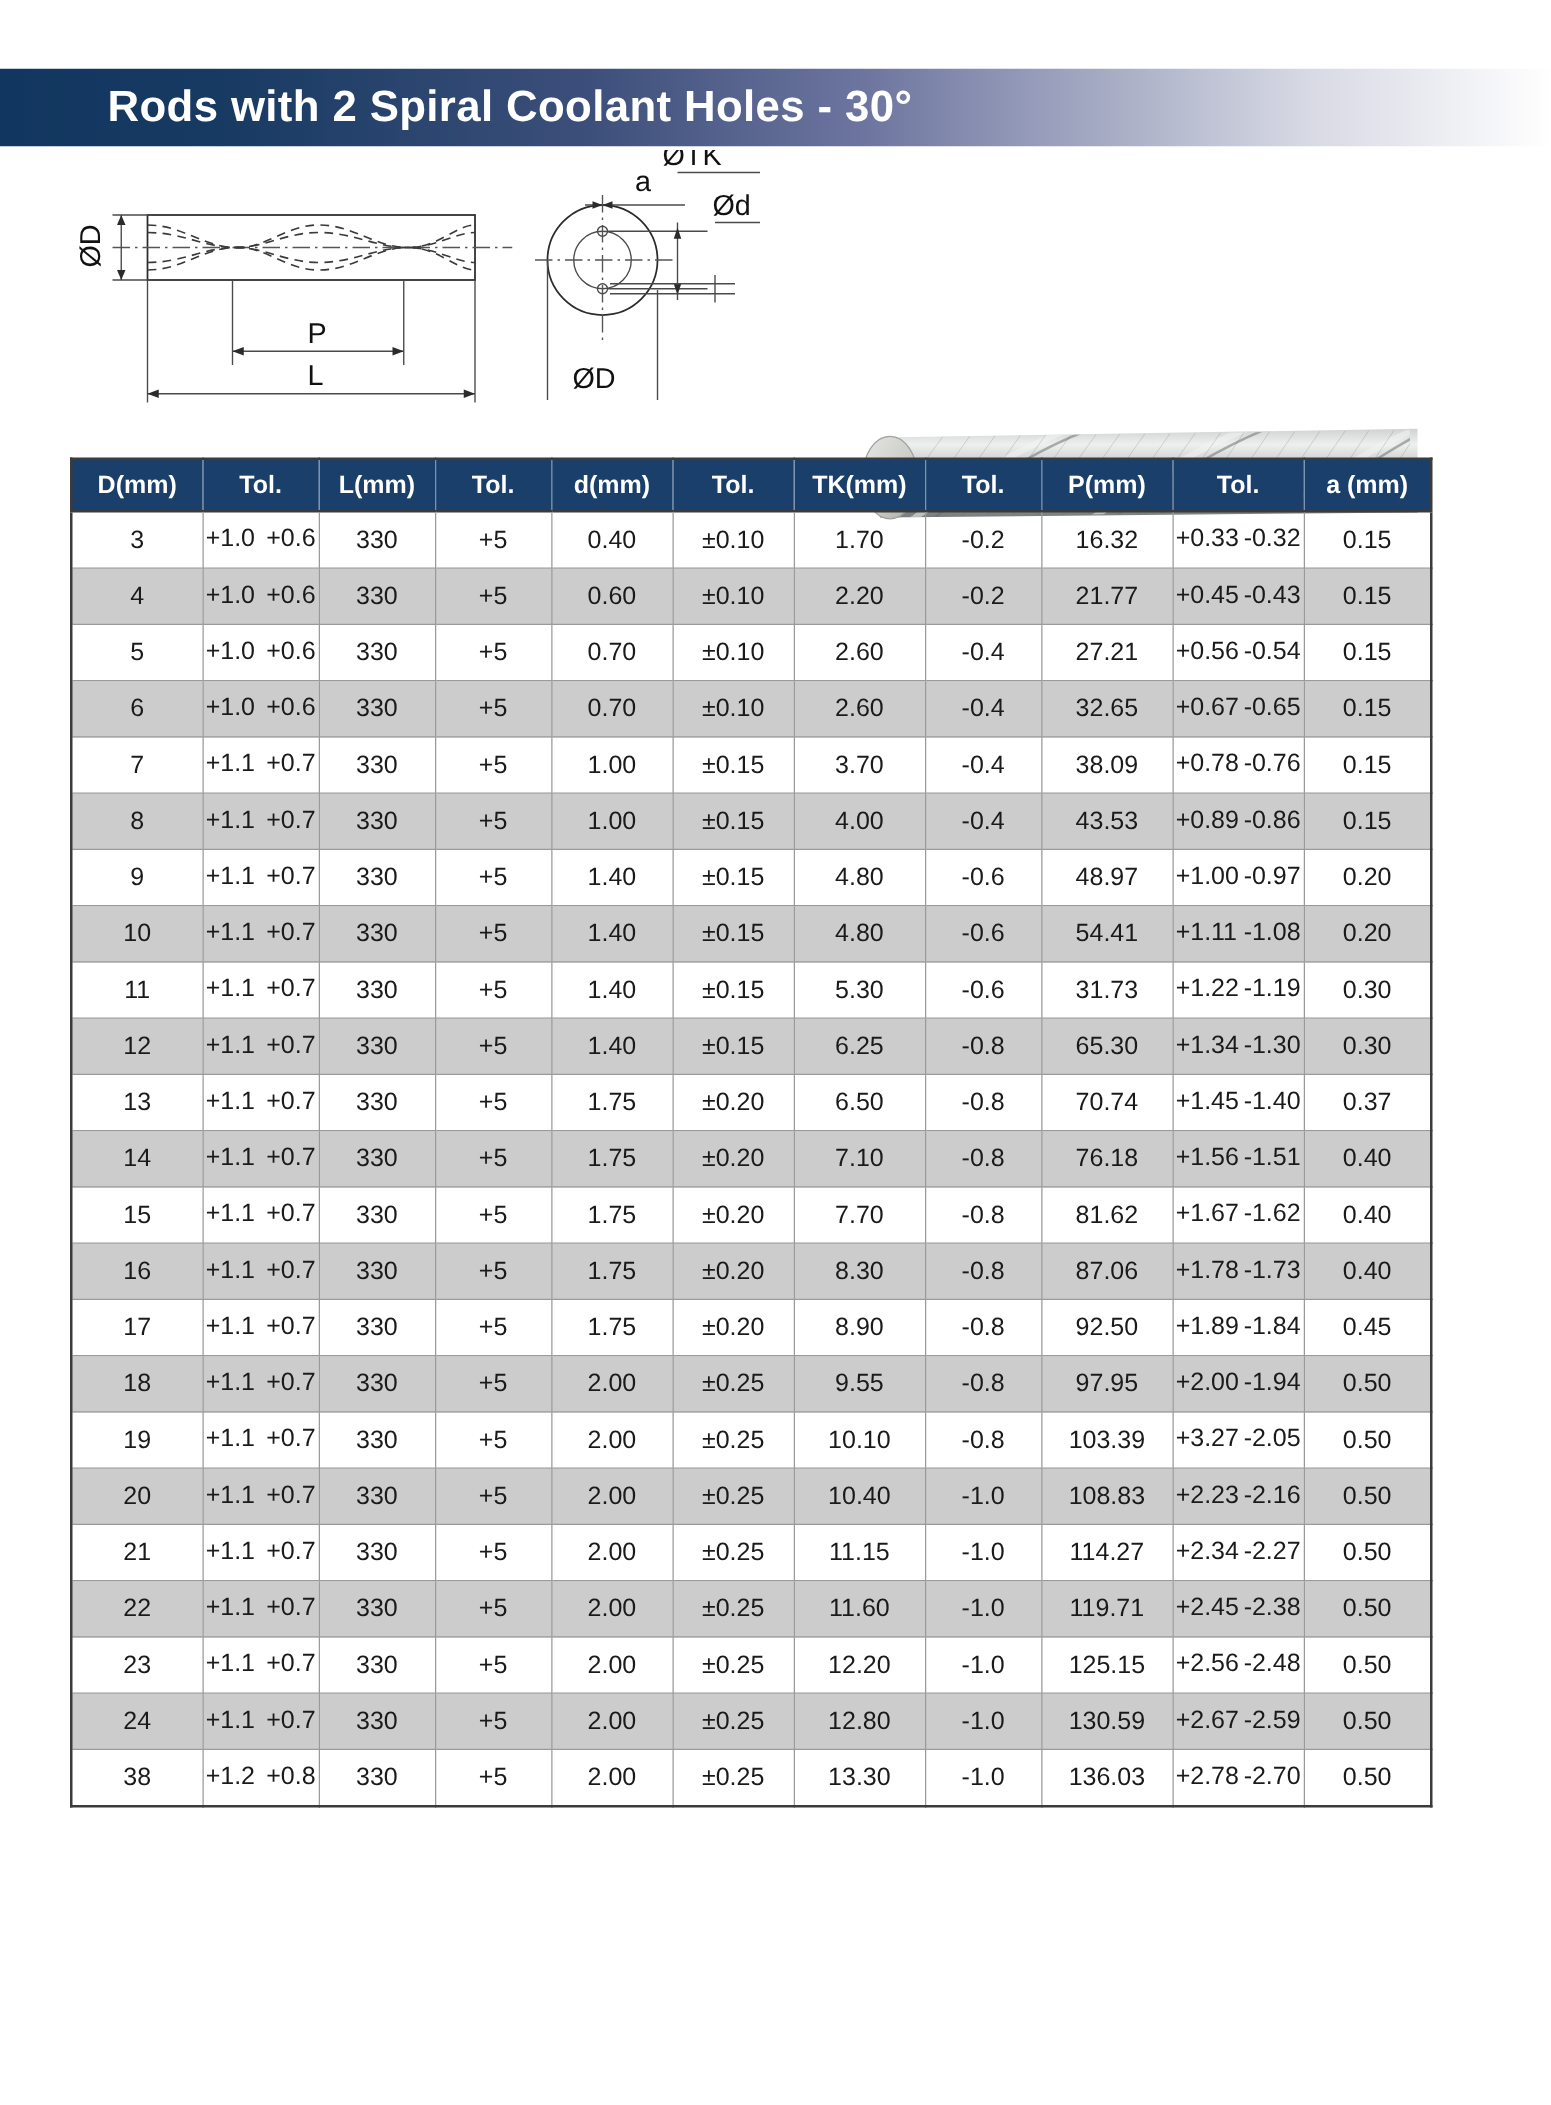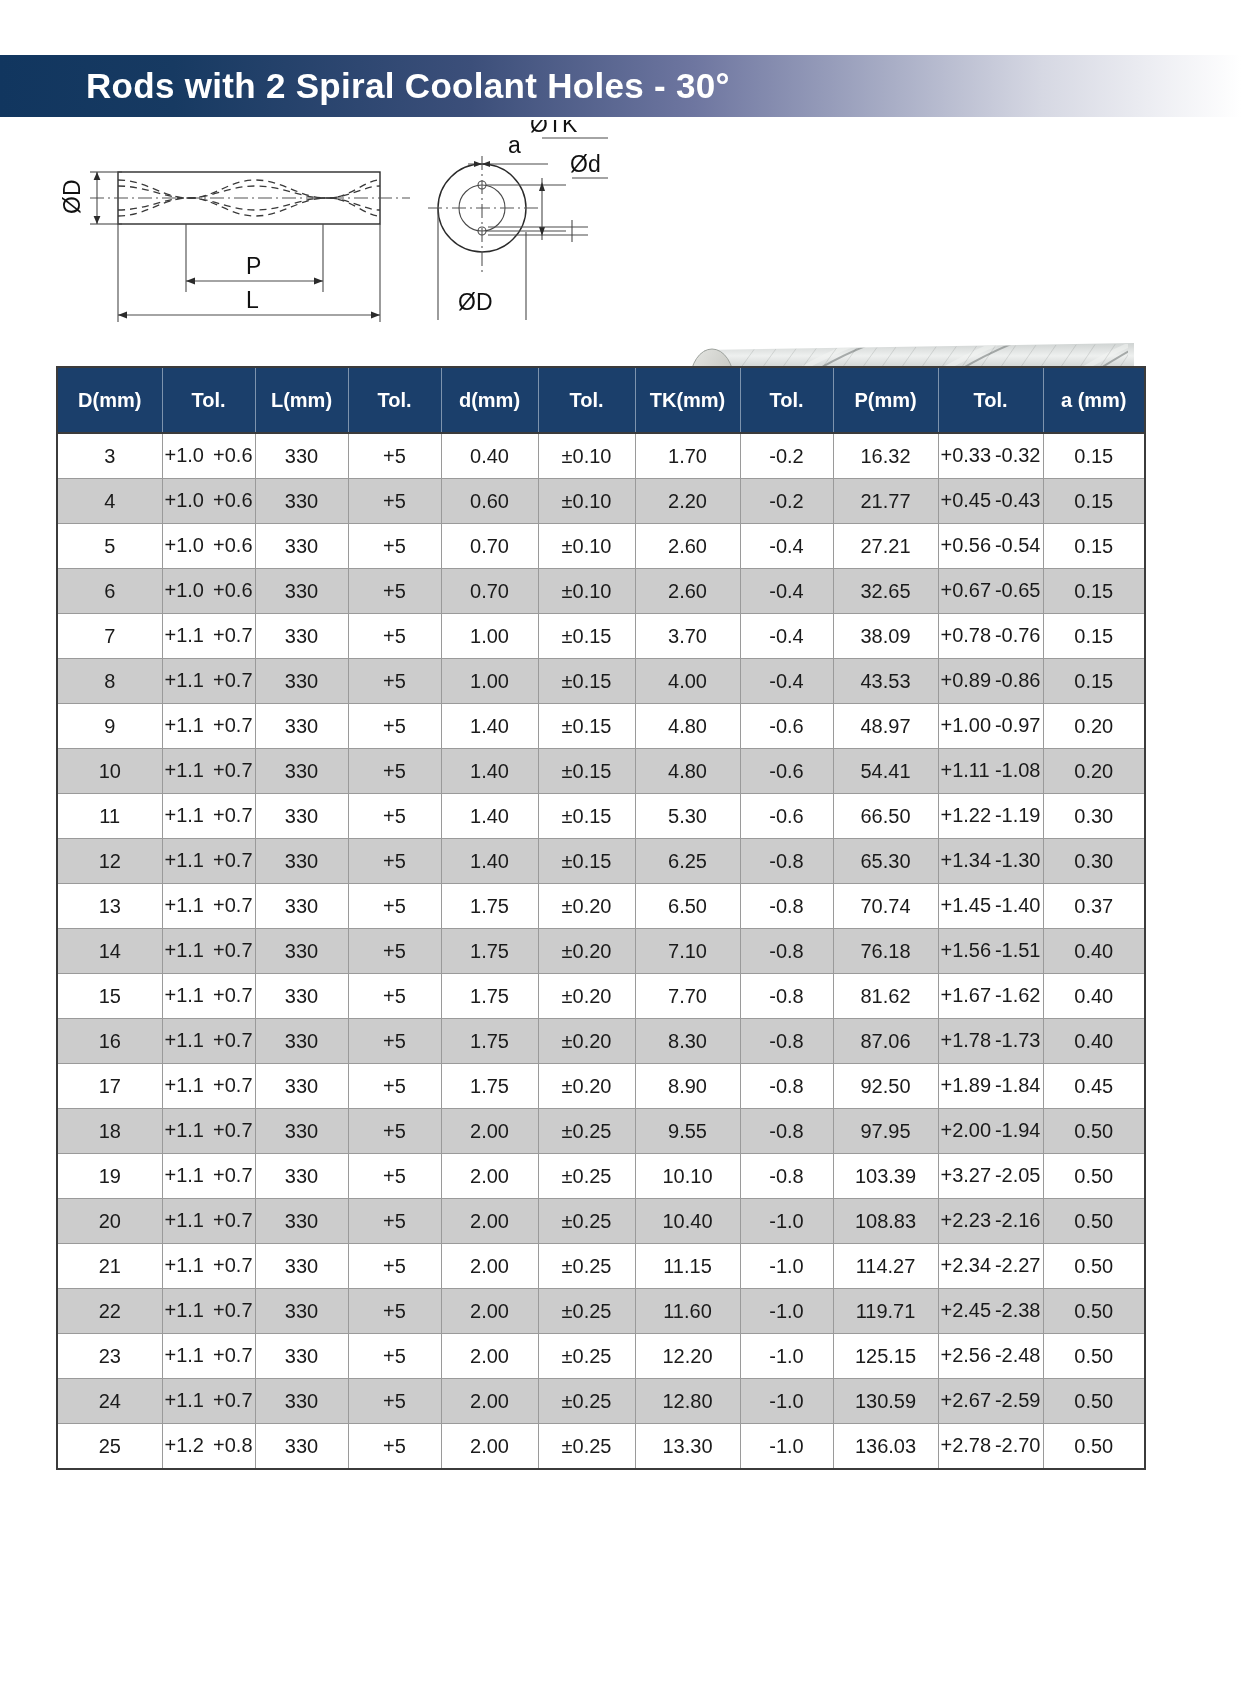--- a/index.html
+++ b/index.html
@@ -79,21 +79,21 @@
   }
   table.spec th {
     background: #1b3f6b;
     color: #ffffff;
     font-size: 20px;
     font-weight: bold;
     height: 40px;
     text-align: center;
     border-right: 1px solid #7d93ad;
     border-bottom: 2px solid #3b3b3b;
-    padding: 12px 2px;
+    padding: 0 2px;
     white-space: nowrap;
   }
   table.spec th:last-child { border-right: none; }
 
   table.spec td {
     font-size: 20px;
     text-align: center;
     height: 44px;
     border-right: 1px solid #9a9a9a;
     border-bottom: 1px solid #9a9a9a;
@@ -488,21 +488,21 @@
               <span>+1.1</span>
               <span>+0.7</span>
             </div>
           </td>
           <td>330</td>
           <td>+5</td>
           <td>1.40</td>
           <td>±0.15</td>
           <td>5.30</td>
           <td>-0.6</td>
-          <td>66.50</td>
+          <td>31.73</td>
           <td>
             <div class="tol2">
               <span>+1.22</span>
               <span>-1.19</span>
             </div>
           </td>
           <td>0.30</td>
         </tr>
         <tr class="alt">
           <td>12</td>
@@ -797,21 +797,21 @@
           <td>130.59</td>
           <td>
             <div class="tol2">
               <span>+2.67</span>
               <span>-2.59</span>
             </div>
           </td>
           <td>0.50</td>
         </tr>
         <tr>
-          <td>25</td>
+          <td>38</td>
           <td>
             <div class="tol2">
               <span>+1.2</span>
               <span>+0.8</span>
             </div>
           </td>
           <td>330</td>
           <td>+5</td>
           <td>2.00</td>
           <td>±0.25</td>

